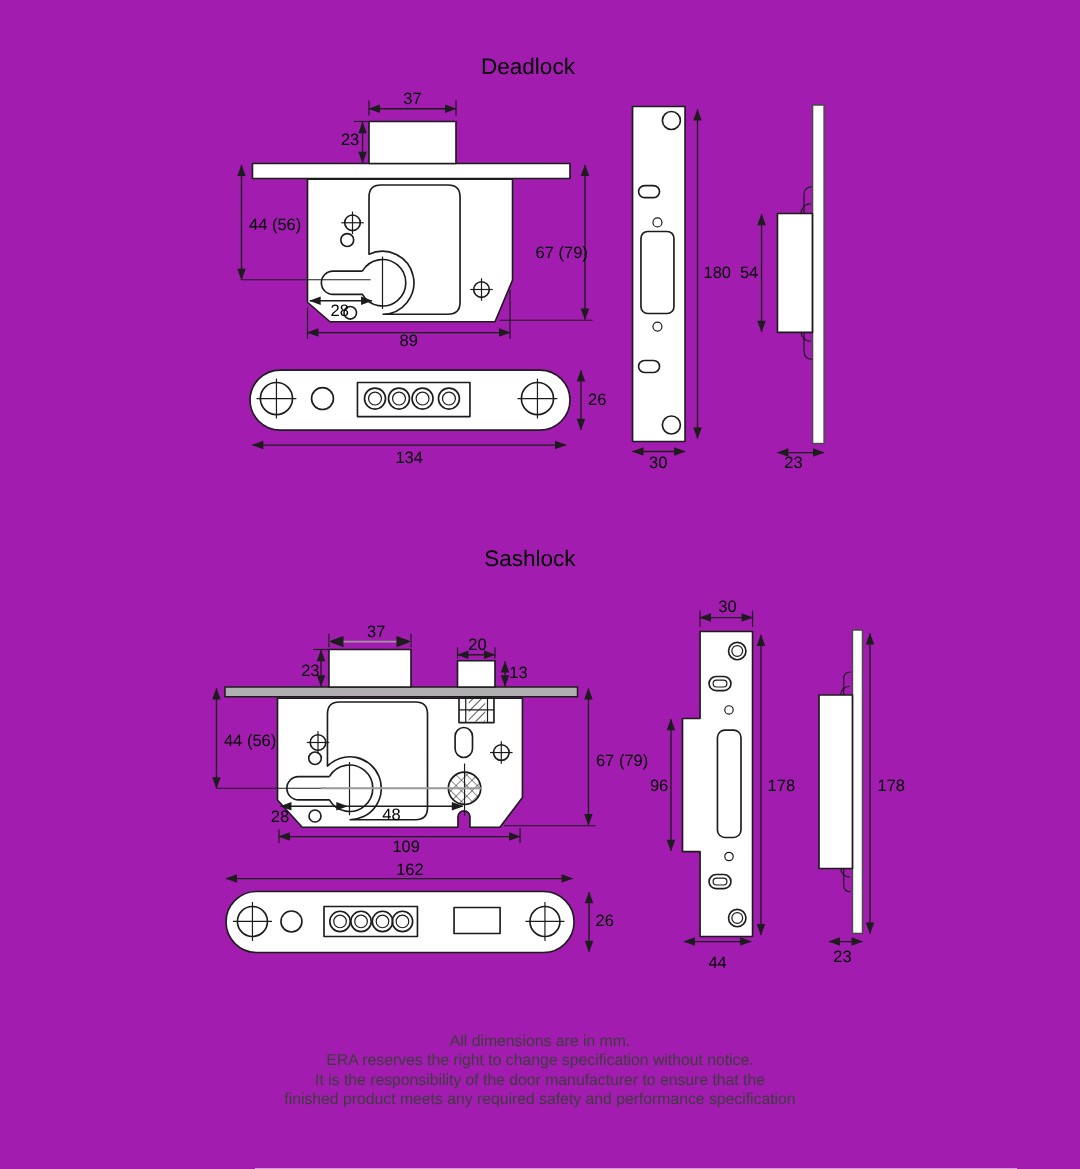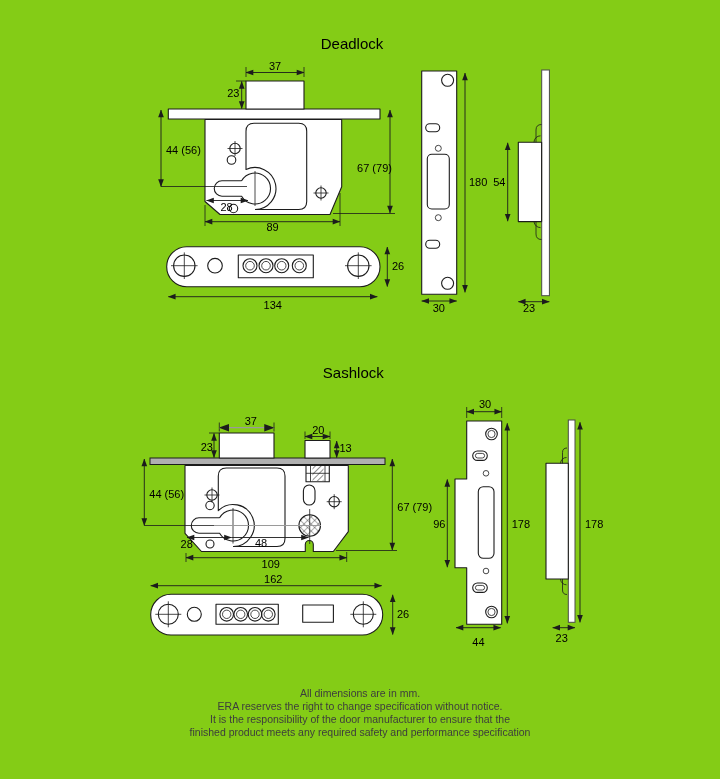--- a/index.html
+++ b/index.html
@@ -1,16 +1,16 @@
 <!DOCTYPE html>
 <html><head>
 <meta charset="utf-8">
 <style>
   html,body{margin:0;padding:0;background:#ffffff;}
-  .sheet{width:720px;height:779px;position:relative;background:#84cc16;font-family:"Liberation Sans",sans-serif;}
+  .sheet{width:720px;height:779px;position:relative;background:#a21caf;font-family:"Liberation Sans",sans-serif;}
   svg{display:block;}
   .ol{fill:none;stroke:#1c1c1c;stroke-width:1.1;stroke-linejoin:round;}
   .olw{fill:#ffffff;stroke:#1c1c1c;stroke-width:1.1;stroke-linejoin:round;}
   .thin{fill:none;stroke:#1c1c1c;stroke-width:0.8;}
   .dim{fill:none;stroke:#1c1c1c;stroke-width:0.9;}
   .dimg{fill:none;stroke:#9a9a9a;stroke-width:1.2;}
   .ext{fill:none;stroke:#1c1c1c;stroke-width:0.8;}
   .extg{fill:none;stroke:#9a9a9a;stroke-width:1.2;}
   .gplate{fill:#b0b0b0;stroke:#1c1c1c;stroke-width:1;}
   .side{fill:#ffffff;stroke:#4a4a4a;stroke-width:1;}

